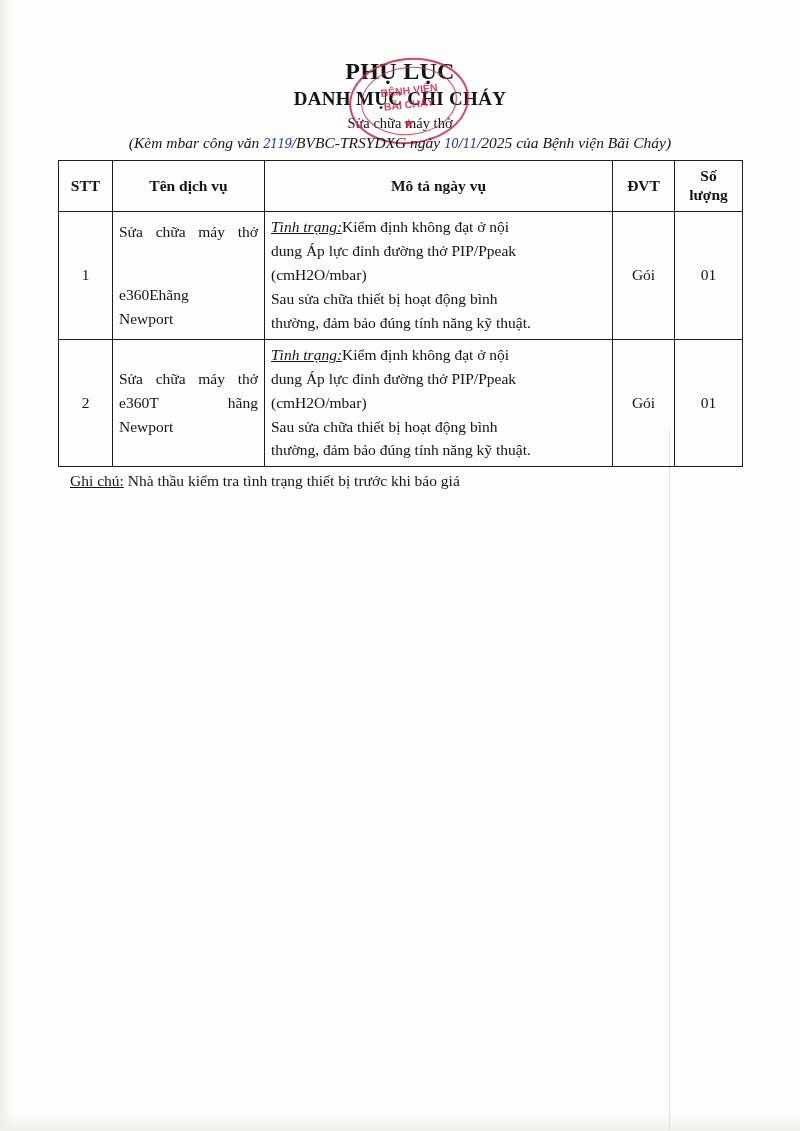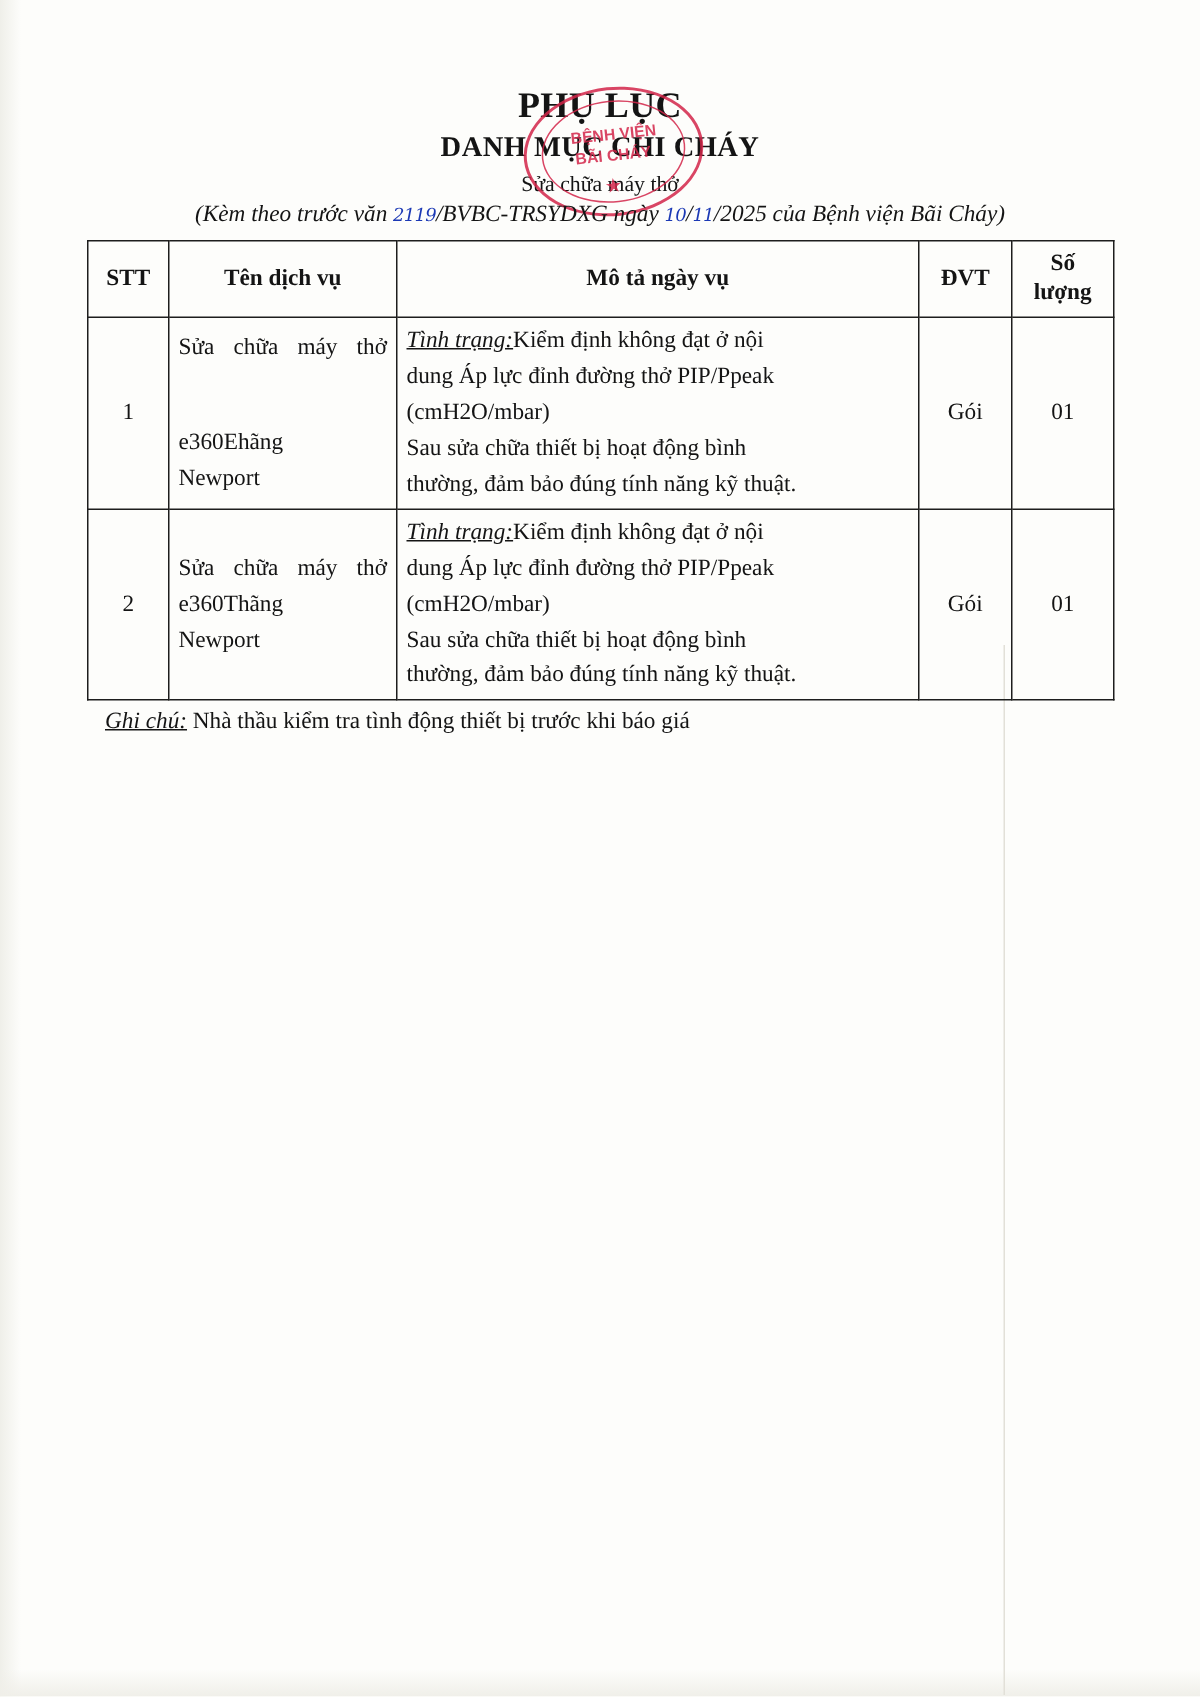--- a/index.html
+++ b/index.html
@@ -184,21 +184,20 @@
   .desc-p + .desc-p { margin-top: 1px; }
 
   
   .note {
     position: absolute;
     left: 70px;
     top: 472px;
     font-size: 15.5px;
   }
   .note .note-label {
-    font-style: italic;
     text-decoration: underline;
   }
 </style>
 </head>
 <body>
 
 <div class="page">
 
   <div class="scan-edge-left"></div>
   <div class="scan-edge-bottom"></div>
@@ -212,21 +211,21 @@
 
   <div class="stamp">
     <div class="oval"></div>
     <div class="oval inner"></div>
     <div class="stamp-text l1">BỆNH VIỆN</div>
     <div class="stamp-text l2">BÃI CHÁY</div>
     <div class="star">★</div>
   </div>
 
   <div class="ref-line">
-    <span>(Kèm theo trước văn</span>
+    <span>(Kèm mbar công văn</span>
     <span class="hand">2119</span><span>/BVBC-TRSYDXG ngày</span>
     <span class="hand">10</span>/<span class="hand">11</span><span>/2025 của Bệnh viện Bãi Cháy)</span>
   </div>
 
   <table class="detail">
     <colgroup>
       <col class="col-stt">
       <col class="col-name">
       <col class="col-desc">
       <col class="col-dvt">
@@ -262,37 +261,37 @@
           <p class="desc-p">Sau sửa chữa thiết bị hoạt động bình</p>
           <p class="desc-p">thường, đảm bảo đúng tính năng kỹ thuật.</p>
         </td>
         <td class="c-dvt">Gói</td>
         <td class="c-qty">01</td>
       </tr>
       <tr>
         <td class="c-stt">2</td>
         <td class="c-name">
           <div>Sửa chữa máy thở</div>
-          <div style="display:flex;">
+          <div style="display:flex;justify-content:space-between;">
             <span>e360T</span>
             <span>hãng</span>
           </div>
           <div style="text-align:left;">Newport</div>
         </td>
         <td class="c-desc">
           <p class="desc-p"><span class="lbl-state">Tình trạng:</span><span>Kiểm định không đạt ở nội</span></p>
           <p class="desc-p">dung Áp lực đỉnh đường thở PIP/Ppeak</p>
           <p class="desc-p">(cmH2O/mbar)</p>
           <p class="desc-p">Sau sửa chữa thiết bị hoạt động bình</p>
           <p class="desc-p">thường, đảm bảo đúng tính năng kỹ thuật.</p>
         </td>
         <td class="c-dvt">Gói</td>
         <td class="c-qty">01</td>
       </tr>
     </tbody>
   </table>
 
   <div class="note">
     <span class="note-label">Ghi chú:</span>
-    <span>Nhà thầu kiểm tra tình động thiết bị trước khi báo giá</span>
+    <span>Nhà thầu kiểm tra tình trạng thiết bị trước khi báo giá</span>
   </div>
 
 </div>
 
 </body></html>

